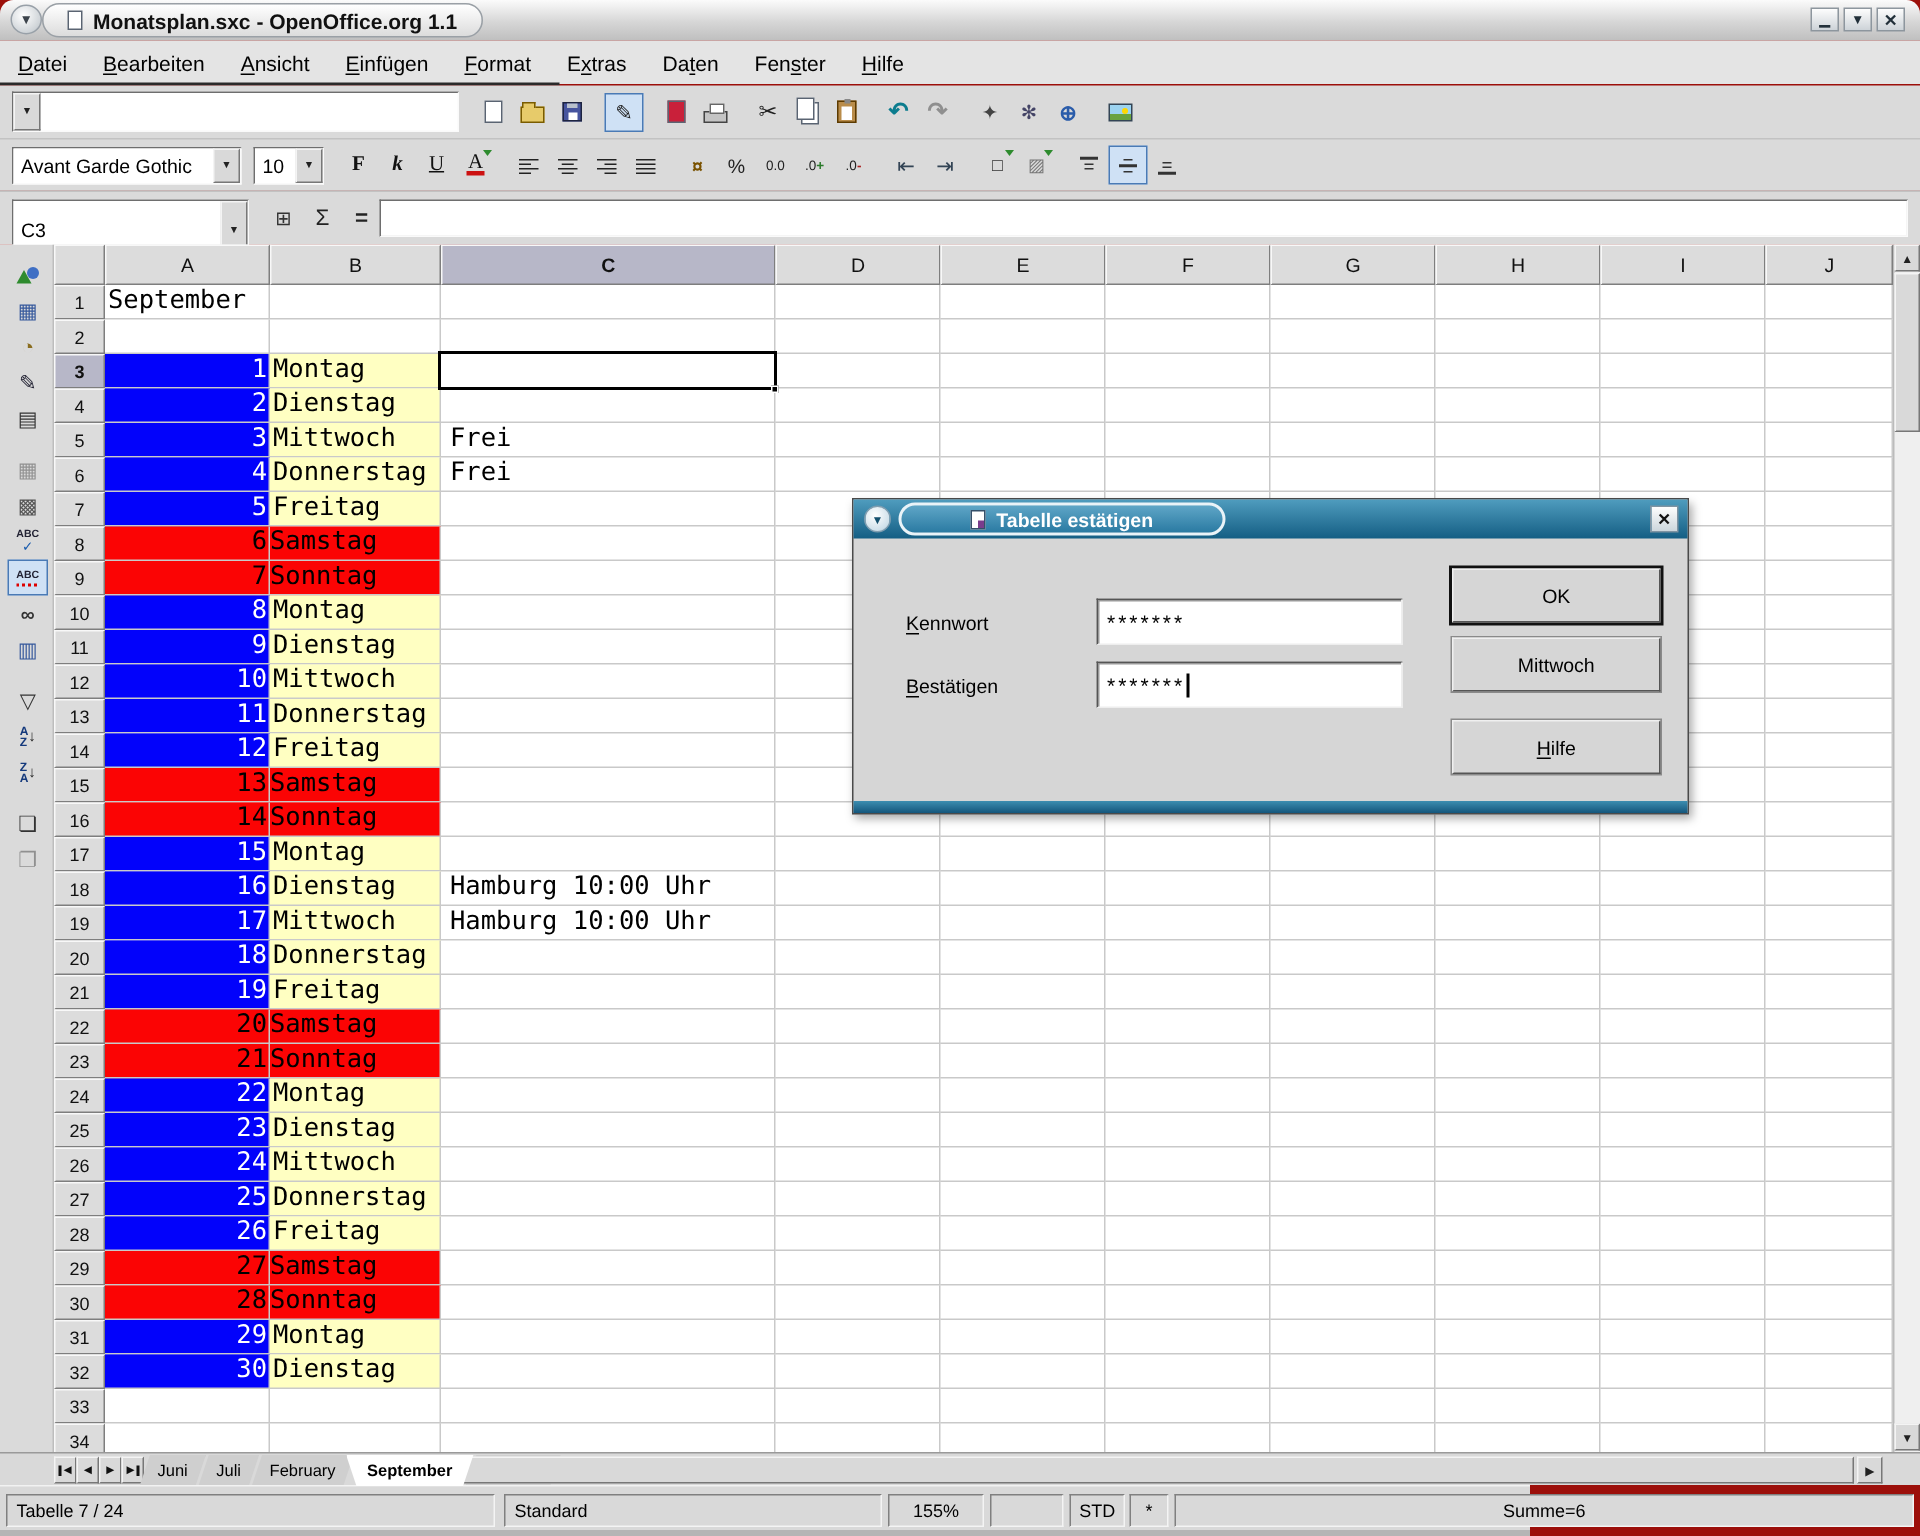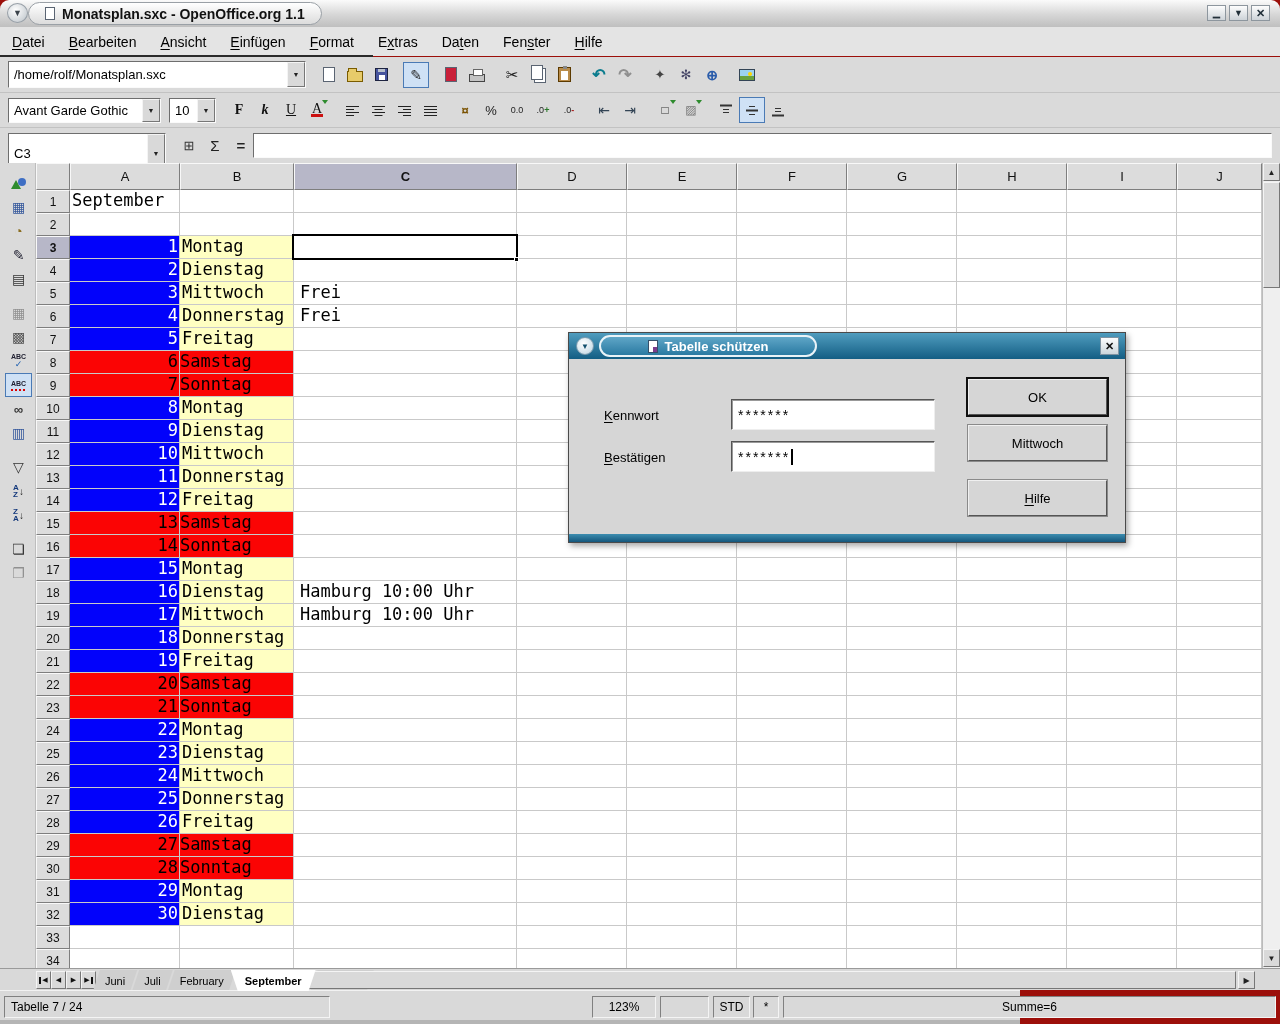--- a/index.html
+++ b/index.html
@@ -180,21 +180,20 @@
       <div class="menu-item"><u>F</u>ormat</div>
       <div class="menu-item">E<u>x</u>tras</div>
       <div class="menu-item">Da<u>t</u>en</div>
       <div class="menu-item">Fen<u>s</u>ter</div>
       <div class="menu-item"><u>H</u>ilfe</div>
     </div>
   <div class="mbline"></div>
 
   <div class="funcbar">
     <div class="combo" style="left:8px;top:4px;width:298px;height:27px;">
-      <input readonly="" value="/home/rolf/Monatsplan.sxc" style="">
       <div class="drop"></div>
     </div>
     <div class="iconrow" id="funcbar-icons" style="left:316px;top:0;">
         <div class="tbtn">
           <i class="shp shp-page"></i>
         </div>
         <div class="tbtn">
           <i class="shp shp-folder"></i>
         </div>
         <div class="tbtn">
@@ -942,33 +941,34 @@
         <div class="sheet-tab active">September</div>
         <div class="sheet-tab">Oktober</div>
       </div>
     <div class="sbtn" style="left:287px;top:2px;width:17px;height:18px;">◀</div>
     <div class="sthumb" style="left:305px;top:2px;width:931px;height:18px;"></div>
     <div class="sbtn" style="left:1238px;top:2px;width:17px;height:18px;">▶</div>
   </div>
 
   <div class="statusbar" id="statusbar">
       <div class="sfield" style="left: 4px; width: 326px;">Tabelle 7 / 24</div>
-      <div class="sfield center" style="left: 592px; width: 64px;">123%</div>
+      <div class="sfield" style="left: 336px; width: 252px;">Standard</div>
+      <div class="sfield center" style="left: 592px; width: 64px;">155%</div>
       <div class="sfield center" style="left: 660px; width: 49px;"></div>
       <div class="sfield center" style="left: 713px; width: 37px;">STD</div>
       <div class="sfield center" style="left: 753px; width: 26px;">*</div>
       <div class="sfield center" style="left: 783px; width: 493px;">Summe=6</div>
     </div>
 
   <div class="dialog">
     <div class="dlg-title">
       <div class="dlg-sysbtn"></div>
       <div class="dlg-pill">
         <i class="shp shp-page"></i>
-        <span>Tabelle schützen</span>
+        <span>Tabelle estätigen</span>
       </div>
       <div class="dlg-close"></div>
     </div>
     <label class="dlg-label" id="dlg-label-0" style="top:70px;"><u>K</u>ennwort</label>
     <div class="dlg-field" style="top:66px;">
         <span id="dlg-val-0">*******</span>
       </div>
     <label class="dlg-label" id="dlg-label-1" style="top:112px;"><u>B</u>estätigen</label>
     <div class="dlg-field" style="top:108px;">
         <span id="dlg-val-1">*******</span>

